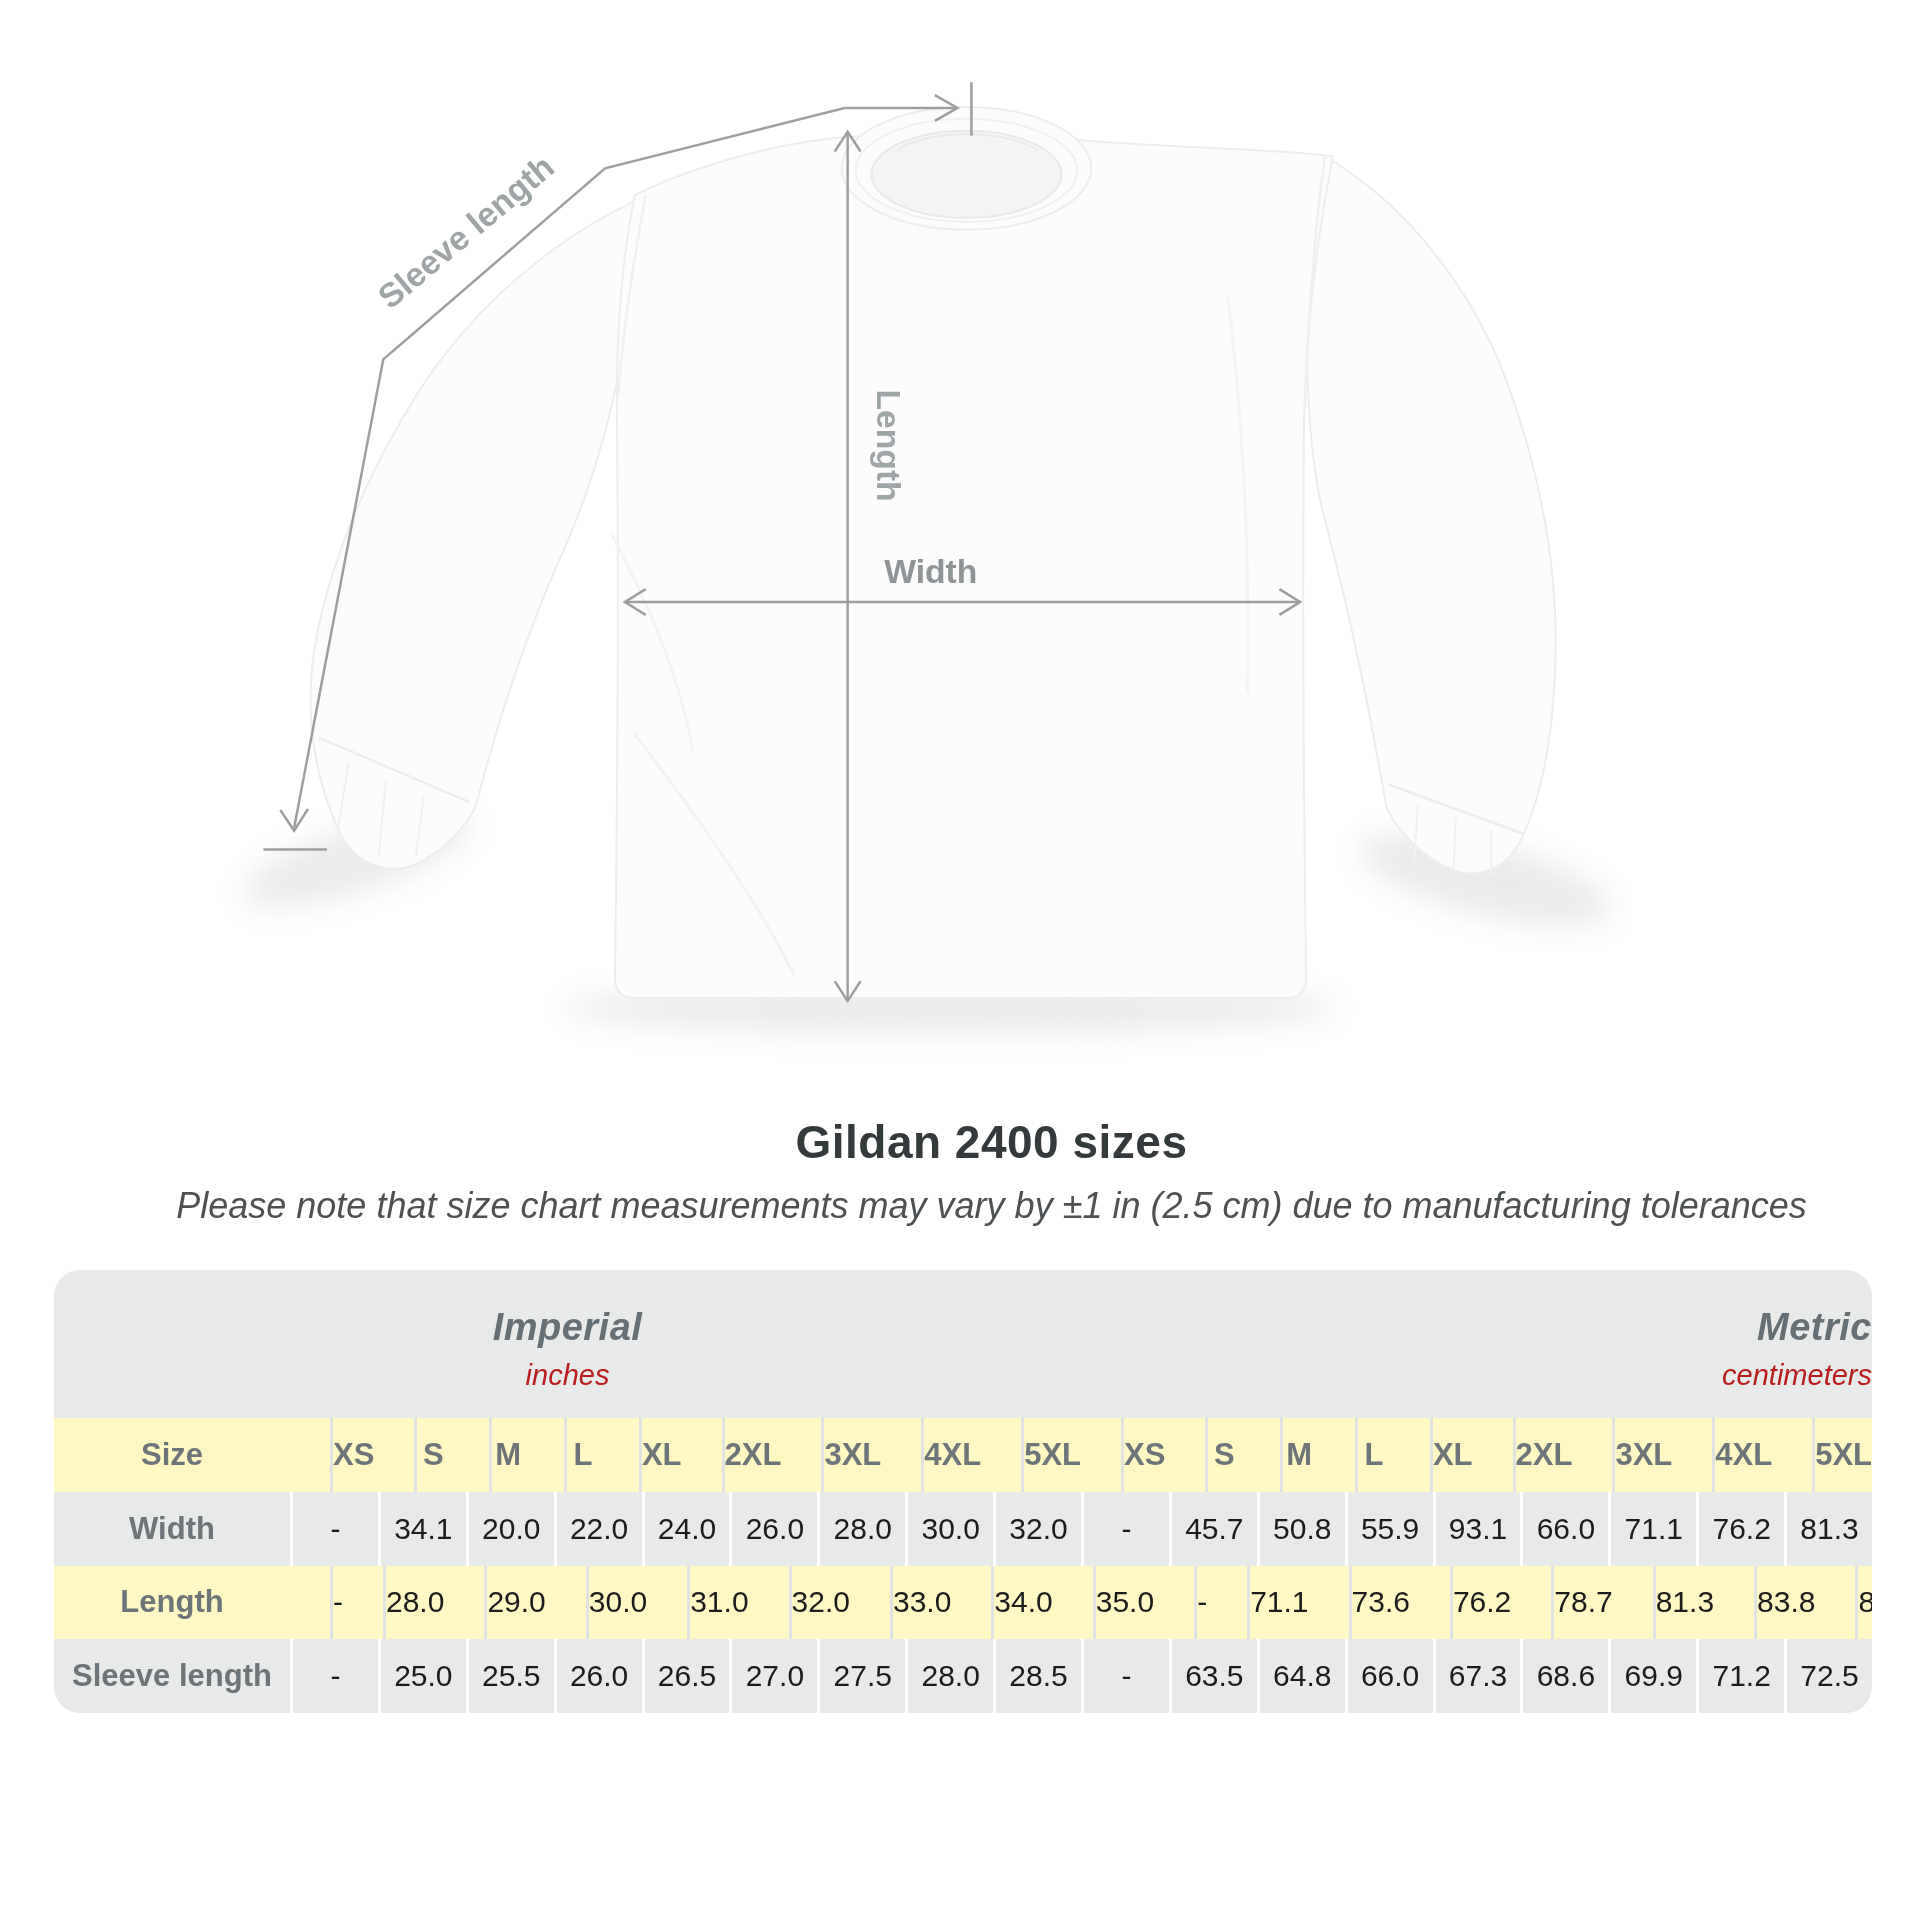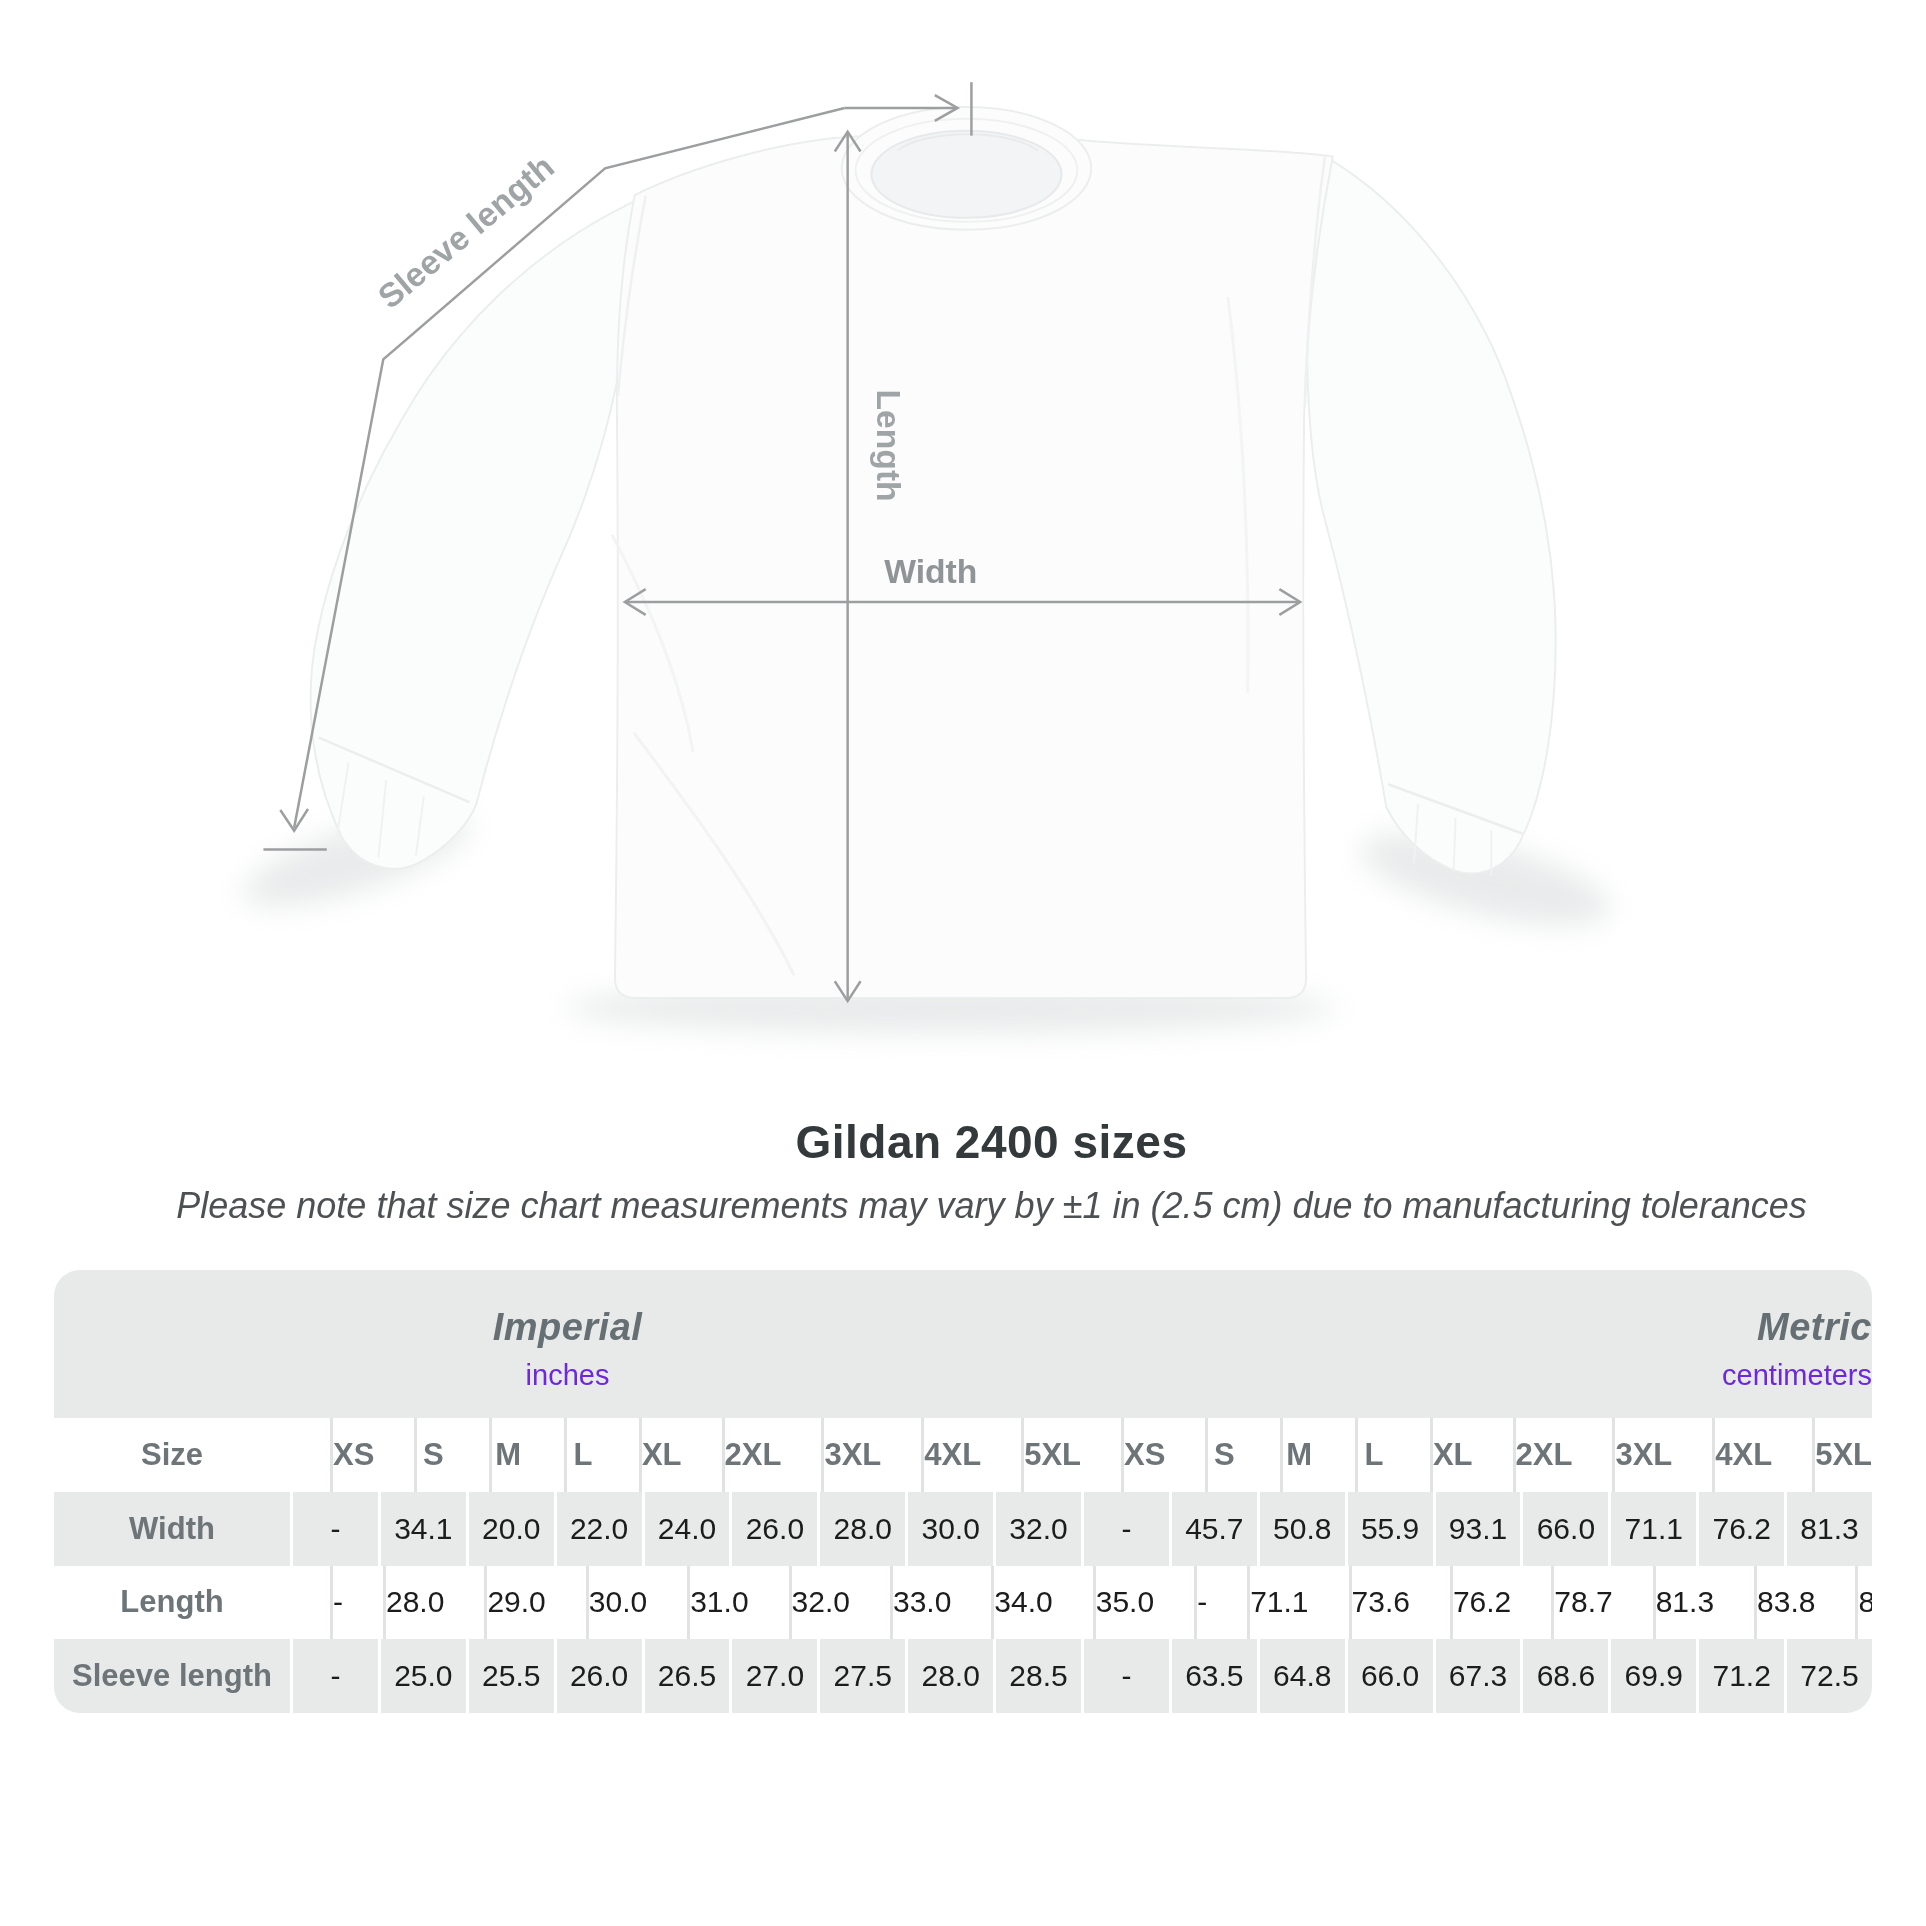--- a/index.html
+++ b/index.html
@@ -15,23 +15,23 @@
   .card{
     position:absolute;left:54px;top:1270px;width:1818px;height:443px;
     background:#e8e9e9;border-radius:26px;overflow:hidden;
     display:flex;flex-direction:column;
   }
   .band{height:148px;display:flex;align-items:center;padding-top:10px;box-sizing:border-box;}
   .unit{text-align:center;}
   .unit-imperial{width:1027px;}
   .unit-metric{flex:1;text-align:right;}
   .unit-name{font-size:38px;font-weight:bold;font-style:italic;color:#667074;letter-spacing:0.5px;}
-  .unit-sub{font-size:29px;color:#6d28d9;margin-top:10px;}
+  .unit-sub{font-size:29px;font-style:italic;color:#b91c1c;margin-top:10px;}
   .trow{flex:1;display:grid;grid-template-columns:236px repeat(18,1fr);}
-  .trow.white{background:#ffffff;gap:40px;}
+  .trow.white{background:#fef9c3;gap:40px;}
   .cell{display:flex;align-items:center;justify-content:center;
         font-size:30px;color:#1c1c1c;height:100%;box-sizing:border-box;}
   .trow.white .cell + .cell{border-left:3px solid #e1e2e2;}
   .trow.gray  .cell + .cell{border-left:3px solid #ffffff;}
   .cell.h{font-weight:bold;color:#6e7578;font-size:31px;}
   .cell.rlabel{font-weight:bold;color:#6e7578;font-size:31px;}
 </style>
 </head>
 <body>
 

